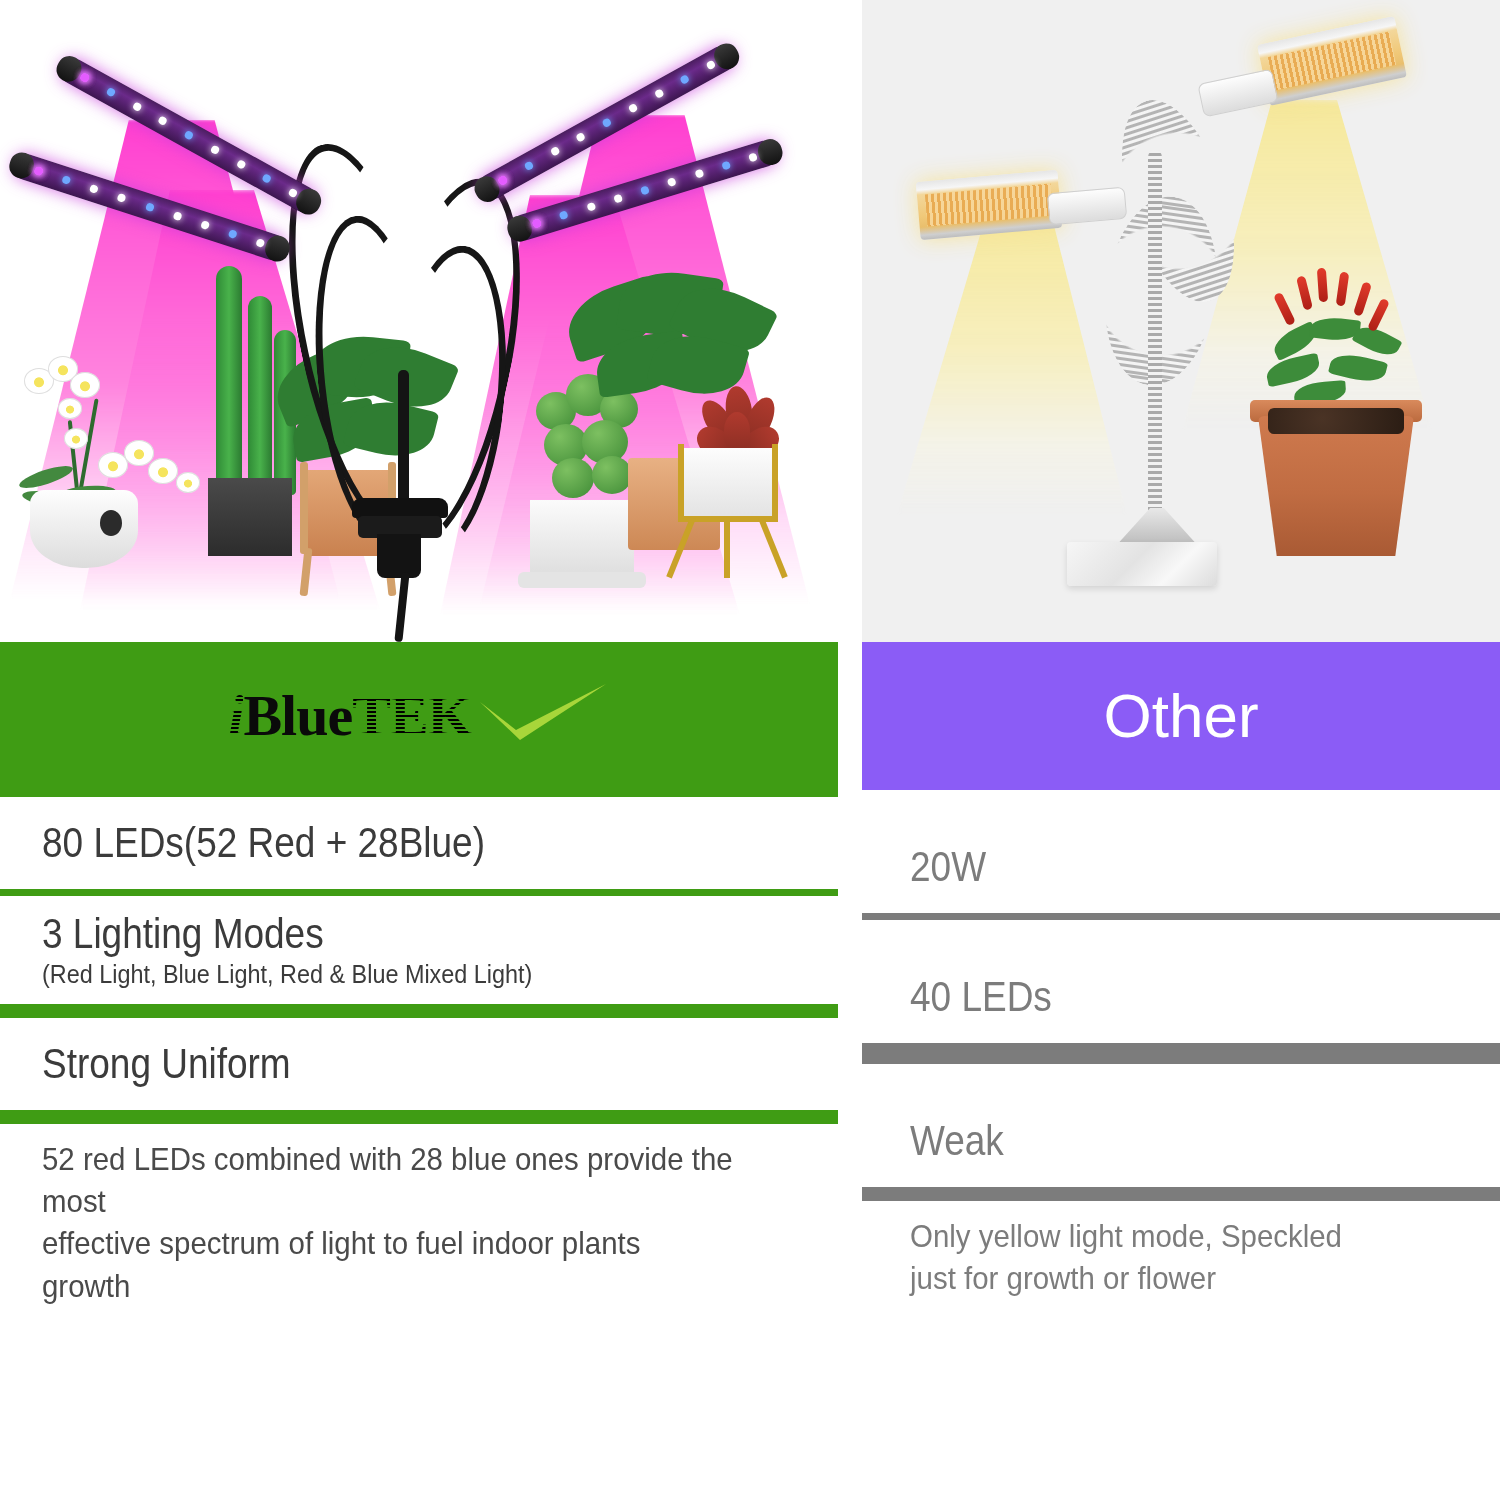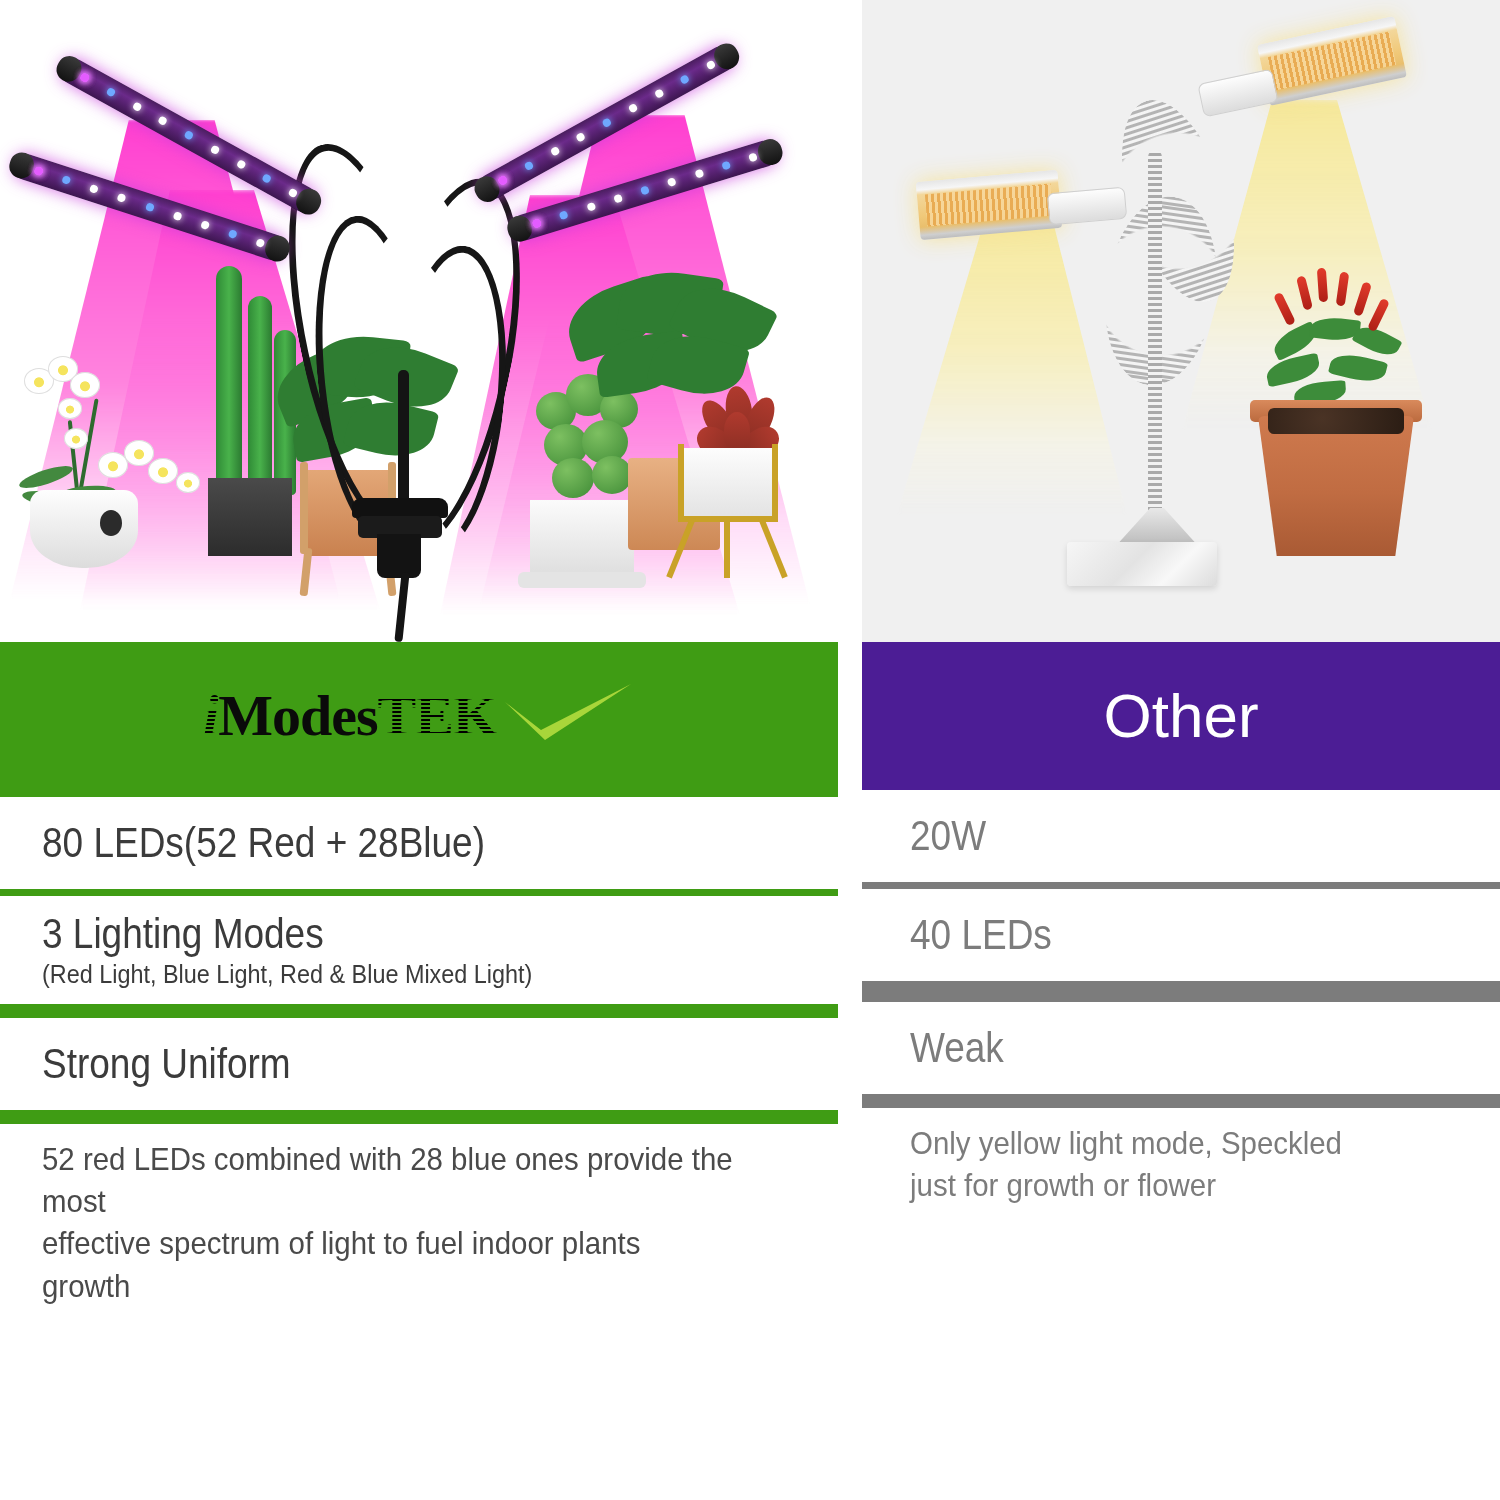--- a/index.html
+++ b/index.html
@@ -159,21 +159,21 @@
   .cleaf { position:absolute; background:#3d8c3a; border-radius:60% 10% 60% 10%; }
 
   
   .table { position:absolute; left:0; top:642px; width:1500px; height:858px; }
   .col { position:absolute; top:0; height:858px; }
   .col-left  { left:0;    width:838px; }
   .col-right { left:862px; width:638px; }
 
   .hdr { height:148px; display:flex; align-items:center; justify-content:center; }
   .hdr-left  { background:#3f9c14; }
-  .hdr-right { background:#4c1d95; }
+  .hdr-right { background:#8b5cf6; }
 
   .brand-wrap { display:flex; align-items:center; gap:4px; }
   .brand-logo { font-family:"Liberation Serif", serif; font-weight:700;
     font-size:58px; color:#0a0a0a; letter-spacing:-1px; line-height:1;
     display:flex; align-items:baseline; }
   .brand-logo .hatch {
     background-image:repeating-linear-gradient(0deg,#000 0 2px,#3f9c14 2px 4px);
     -webkit-background-clip:text; background-clip:text; color:transparent;
     -webkit-text-fill-color:transparent; }
   .brand-logo .solid { color:#0a0a0a; }
@@ -182,21 +182,21 @@
 
   .other-title { color:#ffffff; font-size:62px; font-weight:400; line-height:1; }
 
   .rows { position:relative; }
   .rule { height:7px; }
   .rule-g { background:#3f9c14; }
   .rule-x { background:#7c7c7c; }
 
   .row { display:flex; flex-direction:column; justify-content:center;
     padding-left:42px; }
-  .row-r { padding-left:48px; }
+  .row-r { padding-left:48px;margin-top:31px; }
 
   .feat { font-size:43px; color:#3b3b3b; line-height:1.05;
     transform:scaleX(.86); transform-origin:left center; white-space:nowrap; }
   .feat-r { color:#7c7c7c; }
   .sub { font-size:26px; color:#3b3b3b; margin-top:4px; line-height:1.1;
     transform:scaleX(.9); transform-origin:left center; white-space:nowrap; }
 
   .h1r { height:92px; }  .h2r { height:108px; }
   .desc { padding:14px 42px 0 42px; }
   .desc p { font-size:32px; line-height:1.32; color:#4a4a4a;
@@ -432,21 +432,21 @@
   </div>
 
   <div class="table">
 
     <div class="col col-left">
 
       <div class="hdr hdr-left">
         <div class="brand-wrap">
           <div class="brand-logo">
             <span class="hatch ital">i</span>
-            <span class="solid">Modes</span>
+            <span class="solid">Blue</span>
             <span class="hatch">TEK</span>
           </div>
           <span class="check-mark">
             <svg width="132" height="58" viewBox="0 0 132 58">
               <polygon points="2,20 38,48 128,2 42,58" fill="#a8d63a"></polygon>
             </svg>
           </span>
         </div>
       </div>
 

